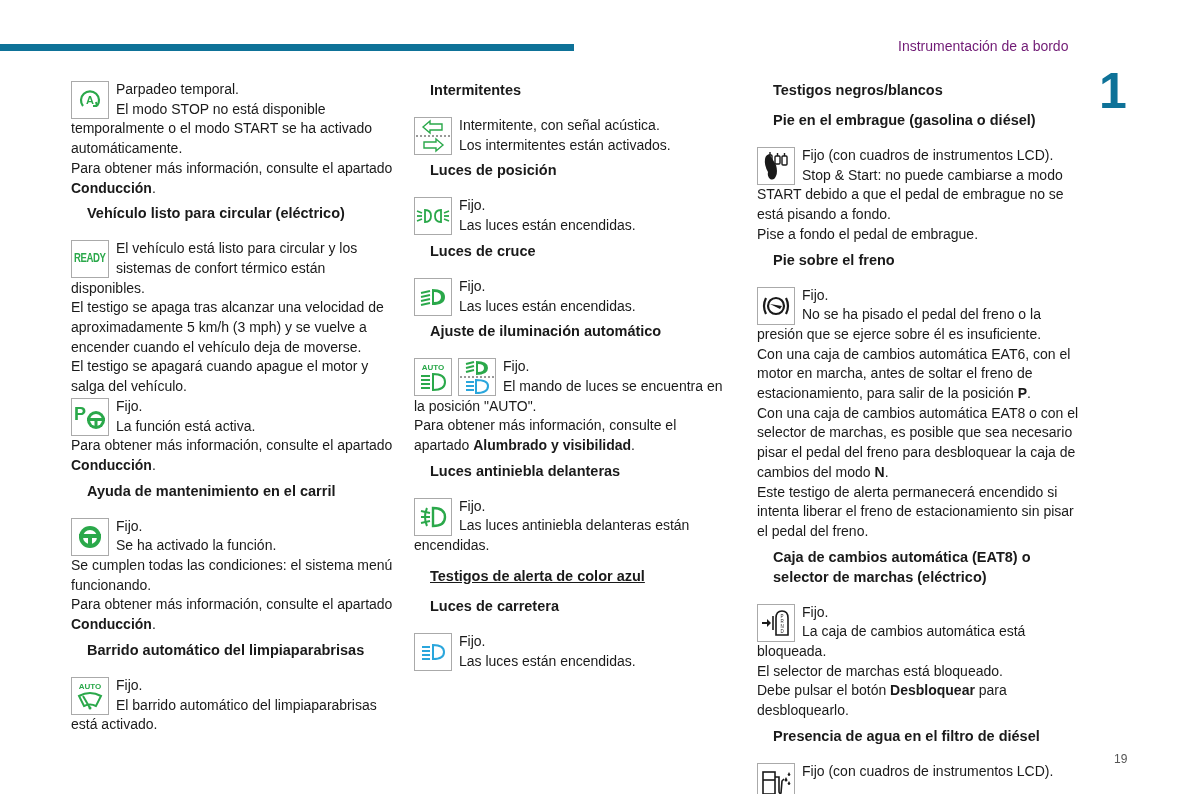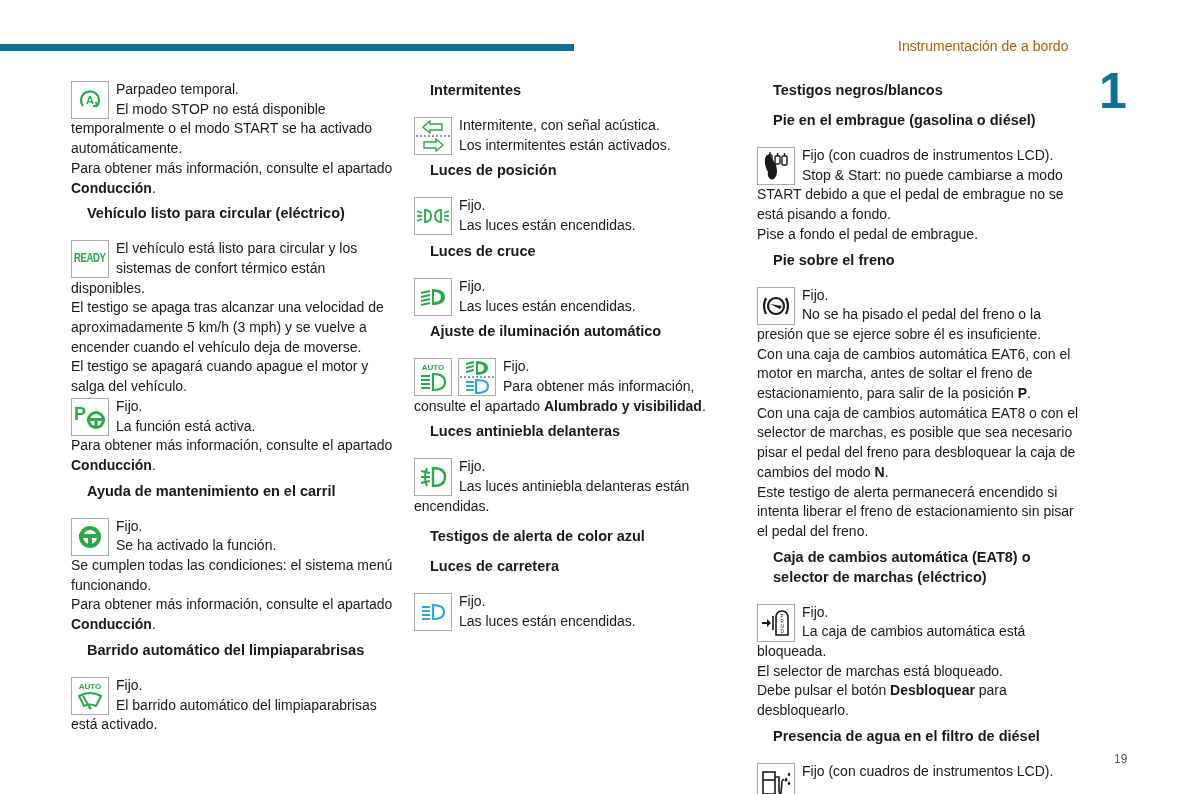--- a/index.html
+++ b/index.html
@@ -1,27 +1,27 @@
 <!DOCTYPE html>
 <html><head>
 <meta charset="utf-8">
 <style>
   html,body{margin:0;padding:0;background:#fff;}
   body{width:1191px;height:794px;position:relative;overflow:hidden;font-family:"Liberation Sans",sans-serif;color:#1a1a1a;}
   .topbar{position:absolute;left:0;top:44px;width:574px;height:7px;background:#0e7298;}
-  .header-title{position:absolute;left:898px;top:38px;font-size:14px;color:#a16207;}
+  .header-title{position:absolute;left:898px;top:38px;font-size:14px;color:#701a75;}
   .chapter{position:absolute;left:1099px;top:66px;font-size:50px;font-weight:bold;color:#0e7298;line-height:1;}
   .page-num{position:absolute;left:1114px;top:752px;font-size:12px;color:#555;font-weight:normal;}
   .col{position:absolute;top:80px;font-size:14px;line-height:19.7px;}
   .col1{left:71px;width:330px;}
   .col2{left:414px;width:320px;}
   .col3{left:757px;width:330px;}
   .h{font-weight:bold;font-size:14.5px;margin:16px;margin-top:5px;line-height:20px;}
   .h.first{margin-top:0;}
-  .h.gap{margin-top:10px;}
+  .h.gap{margin-top:10px;text-decoration:underline;}
   .p{margin:0;}
   .icon{float:left;width:38px;height:38px;border:1px solid #aaa;margin:1px 7px 0 0;box-sizing:border-box;display:flex;align-items:center;justify-content:center;background:#fff;}
   .icon svg{display:block;}
   .entry::after{content:"";display:block;clear:none;}
   b{font-weight:bold;}
   .icon-pair{float:left;display:flex;gap:6px;margin:1px 7px 0 0;}
   .icon-pair .icon{float:none;margin:0;}
 </style>
 </head>
 <body>
@@ -184,20 +184,21 @@
             <path d="M17 21 Q29 21 29 27 Q29 34 17 34 Z" fill="none" stroke="#2aa6dc" stroke-width="2"></path>
             <g stroke="#2aa6dc" stroke-width="2">
               <line x1="7" y1="23" x2="15" y2="23"></line>
               <line x1="7" y1="27" x2="15" y2="27"></line>
               <line x1="7" y1="31" x2="15" y2="31"></line>
             </g>
           </svg>
       </div>
     </div>
     <p class="p">Fijo.</p>
+    <p class="p">El mando de luces se encuentra en la posición "AUTO".</p>
     <p class="p"><span>Para obtener más información, consulte el apartado </span><b>Alumbrado y visibilidad</b><span>.</span></p>
   </div>
 
   <h3 class="h">Luces antiniebla delanteras</h3>
   <div class="entry">
     <div class="icon">
       <svg width="28" height="22" viewBox="0 0 28 22">
           <path d="M14 2 Q26 2 26 11 Q26 20 14 20 Z" fill="none" stroke="#2aa84a" stroke-width="2.4"></path>
           <g stroke="#2aa84a" stroke-width="2">
             <line x1="2" y1="5" x2="11" y2="7"></line>

